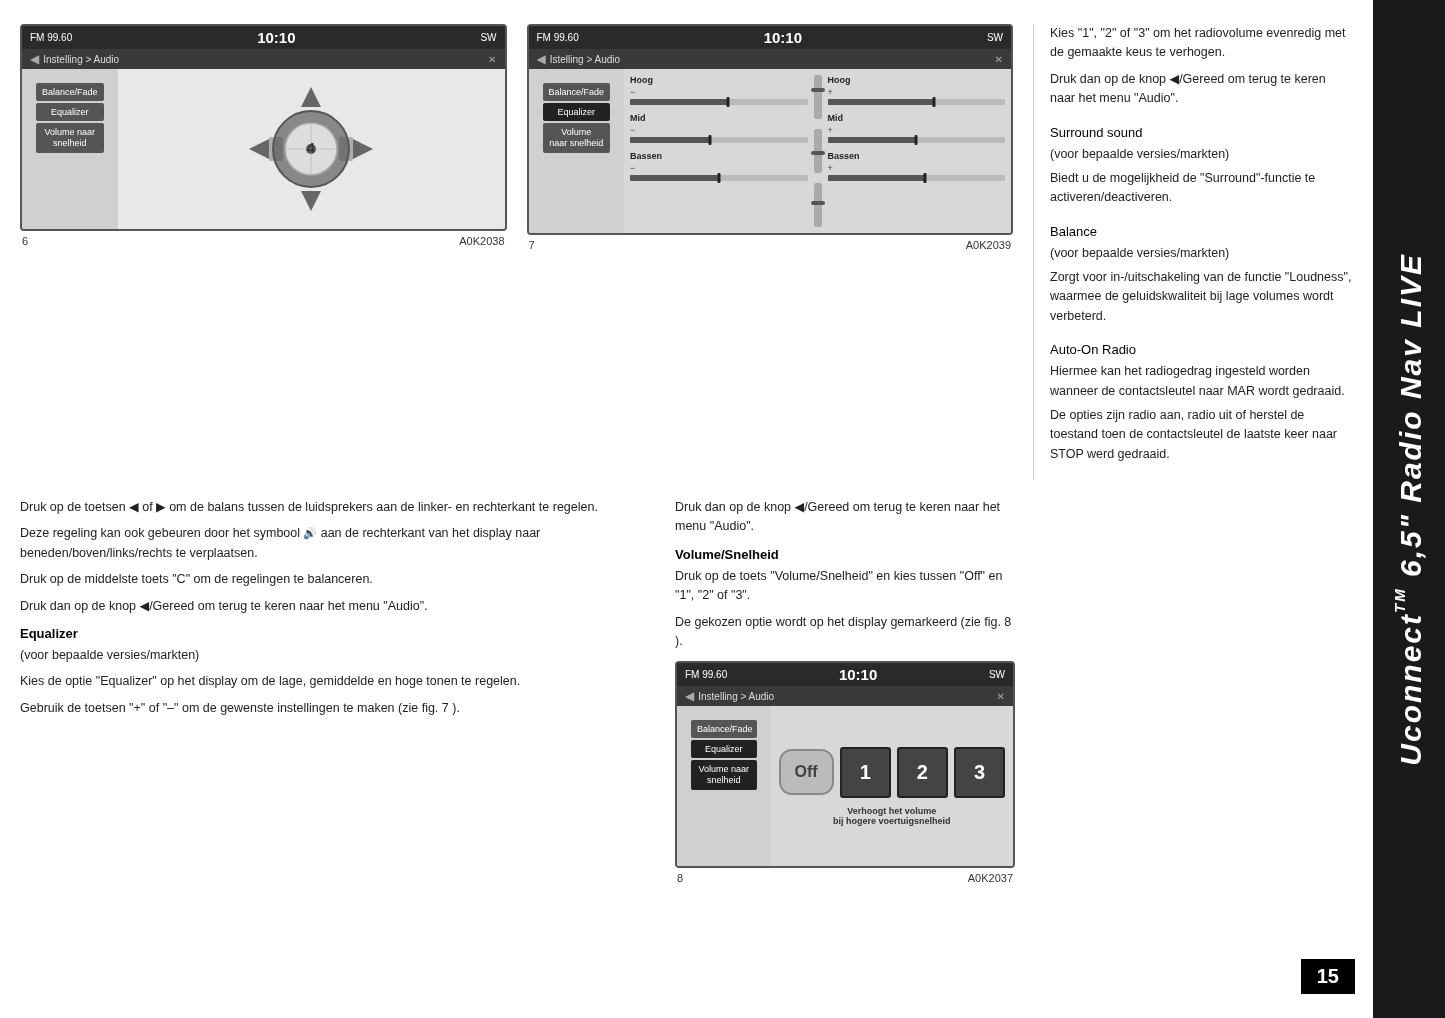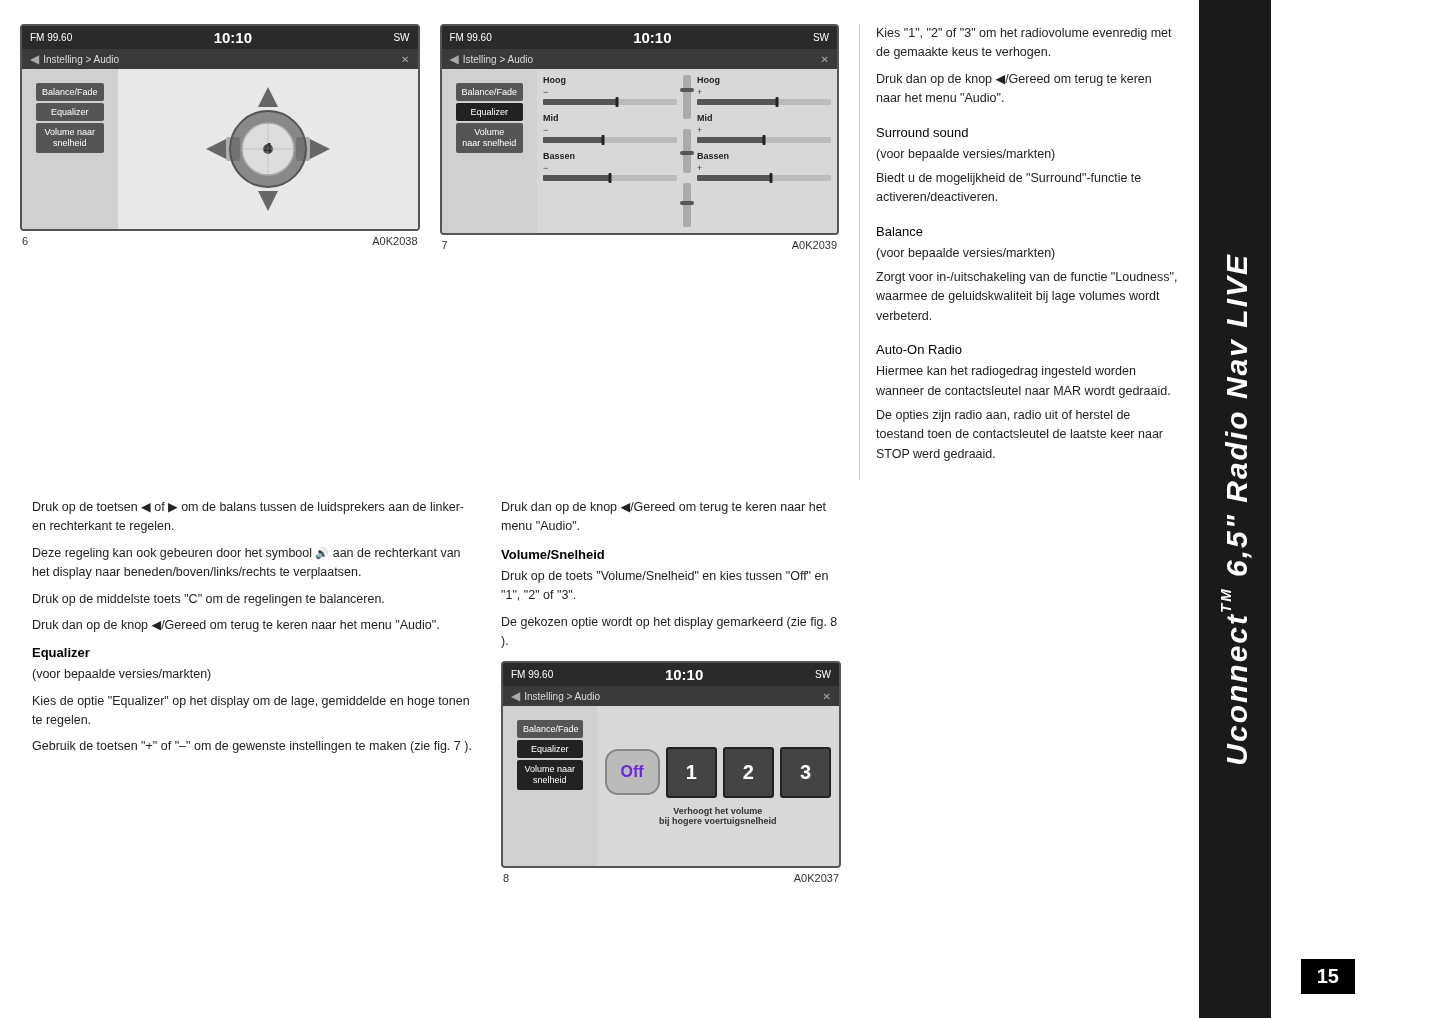--- a/index.html
+++ b/index.html
@@ -165,21 +165,21 @@
       font-weight: 900;
       white-space: nowrap;
       letter-spacing: 2px;
       font-style: italic;
     }
 
     
     .page {
       display: flex;
       flex-direction: row;
-      width: 1271px;
+      width: 1445px;
       min-height: 1018px;
       background: #fff;
     }
     .page-main {
       flex: 1;
       padding: 24px 20px 16px 20px;
       display: flex;
       flex-direction: column;
       gap: 0;
     }
@@ -207,21 +207,20 @@
       flex: 1;
       margin-top: 10px;
     }
 
     .text-left-and-fig8 {
       flex: 1;
       display: flex;
       flex-direction: row;
       gap: 20px;
       padding-right: 18px;
-      margin-left: 12px;
     }
   </style>
 </head>
 <body>
 
 <div class="page">
   <div class="page-main">
 
     <div class="figures-row">
 
@@ -452,21 +451,21 @@
             </div>
             <div class="screen-body">
               <div class="screen-menu">
                 <div class="menu-item">Balance/Fade</div>
                 <div class="menu-item active">Equalizer</div>
                 <div class="menu-item active" style="line-height:1.2;">Volume naar<br>snelheid</div>
               </div>
 
               <div style="flex:1;display:flex;flex-direction:column;align-items:center;justify-content:center;background:#d8d8d8;padding:10px 8px;">
                 <div style="display:flex;flex-direction:row;gap:6px;align-items:center;">
-                  <div style="background:#bbb;color:#6d28d9;border:2px solid #888;padding:12px 14px;font-size:16px;font-weight:bold;border-radius:13px;cursor:pointer;">Off</div>
+                  <div style="background:#bbb;color:#404040;border:2px solid #888;padding:12px 14px;font-size:16px;font-weight:bold;border-radius:13px;cursor:pointer;">Off</div>
                   <div style="background:#444;color:#fff;border:2px solid #222;padding:12px 18px;font-size:20px;font-weight:bold;border-radius:3px;cursor:pointer;">1</div>
                   <div style="background:#444;color:#fff;border:2px solid #222;padding:12px 18px;font-size:20px;font-weight:bold;border-radius:3px;cursor:pointer;">2</div>
                   <div style="background:#444;color:#fff;border:2px solid #222;padding:12px 18px;font-size:20px;font-weight:bold;border-radius:3px;cursor:pointer;">3</div>
                 </div>
                 <div style="text-align:center;font-size:9px;font-weight:bold;color:#333;margin-top:8px;">Verhoogt het volume<br>bij hogere voertuigsnelheid</div>
               </div>
             </div>
           </div>
           <div class="fig-label">
             <span>8</span>

